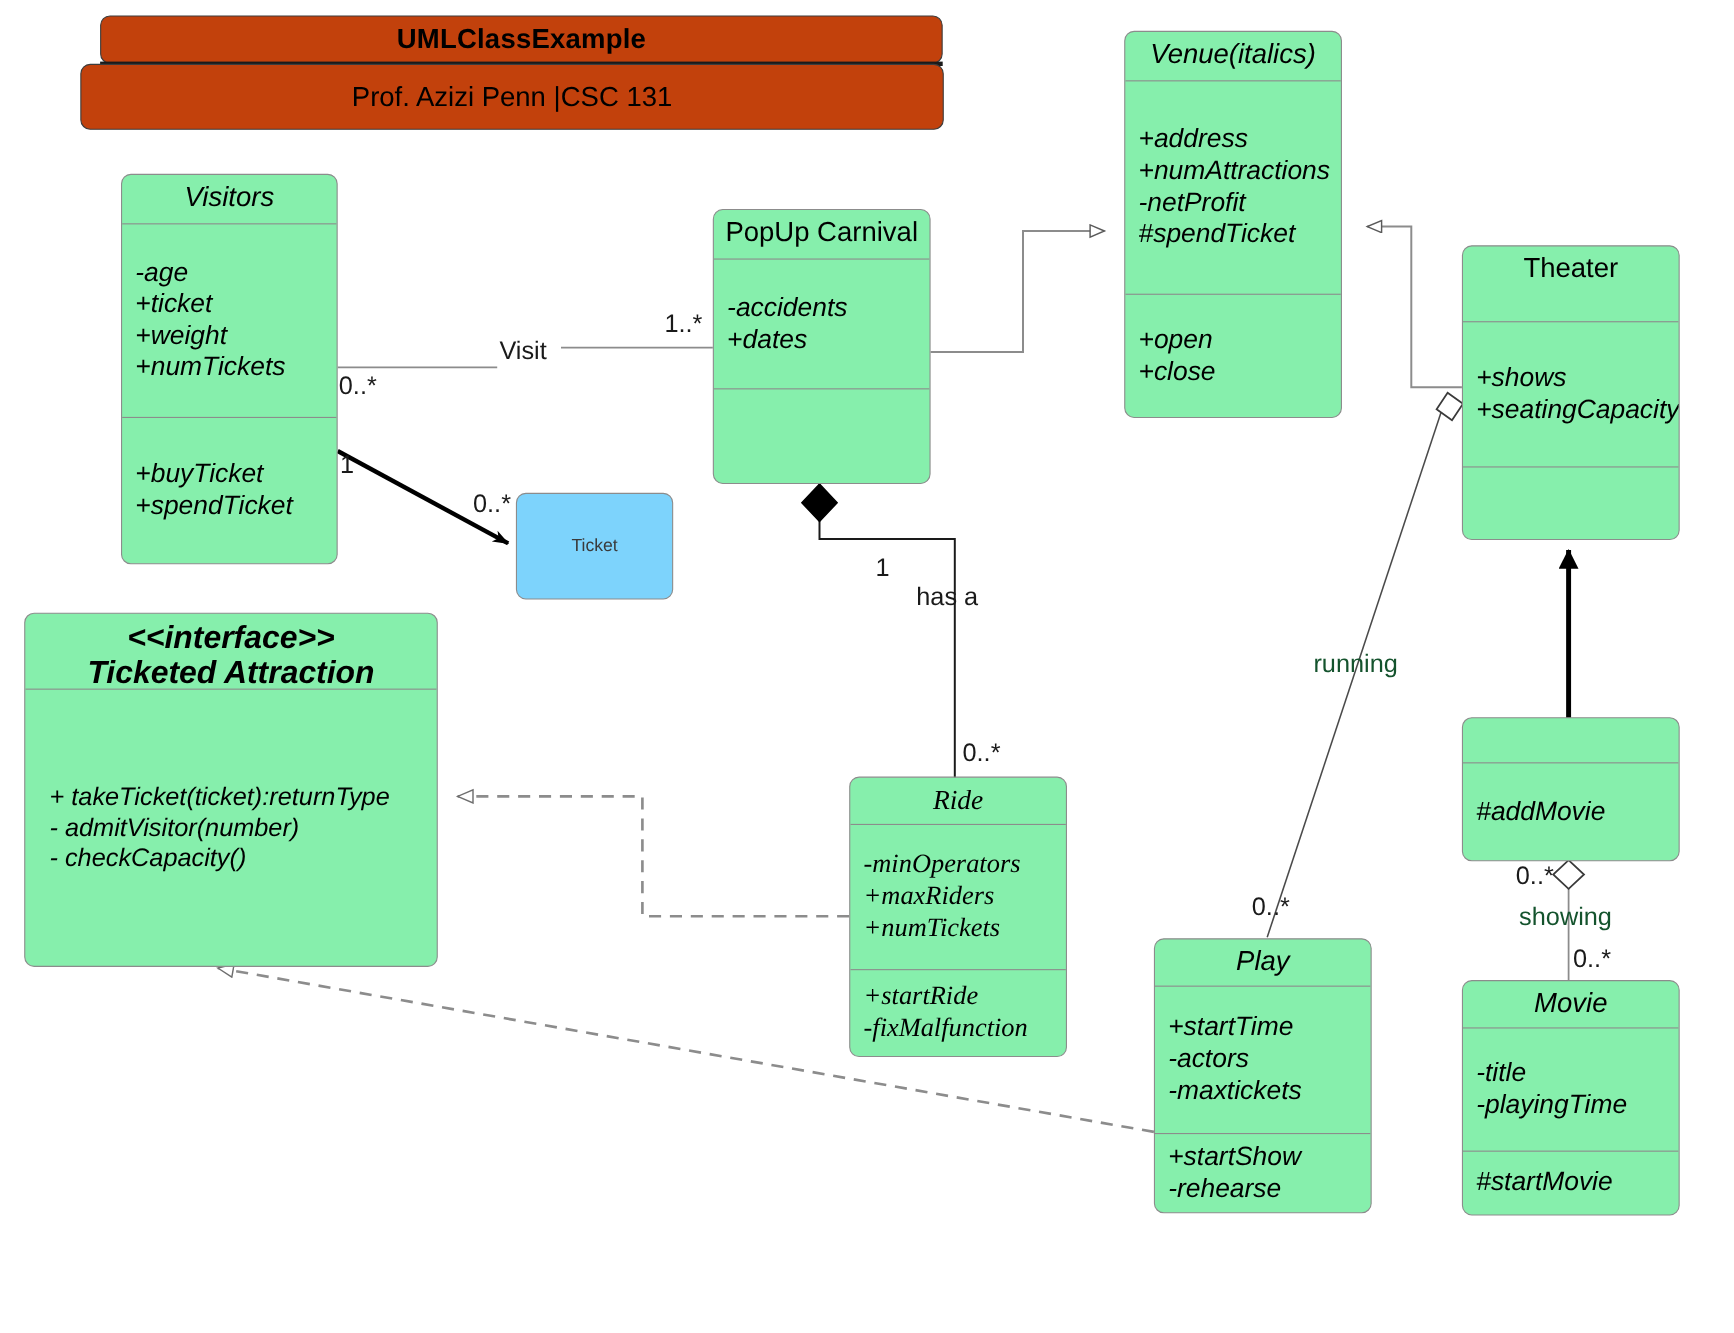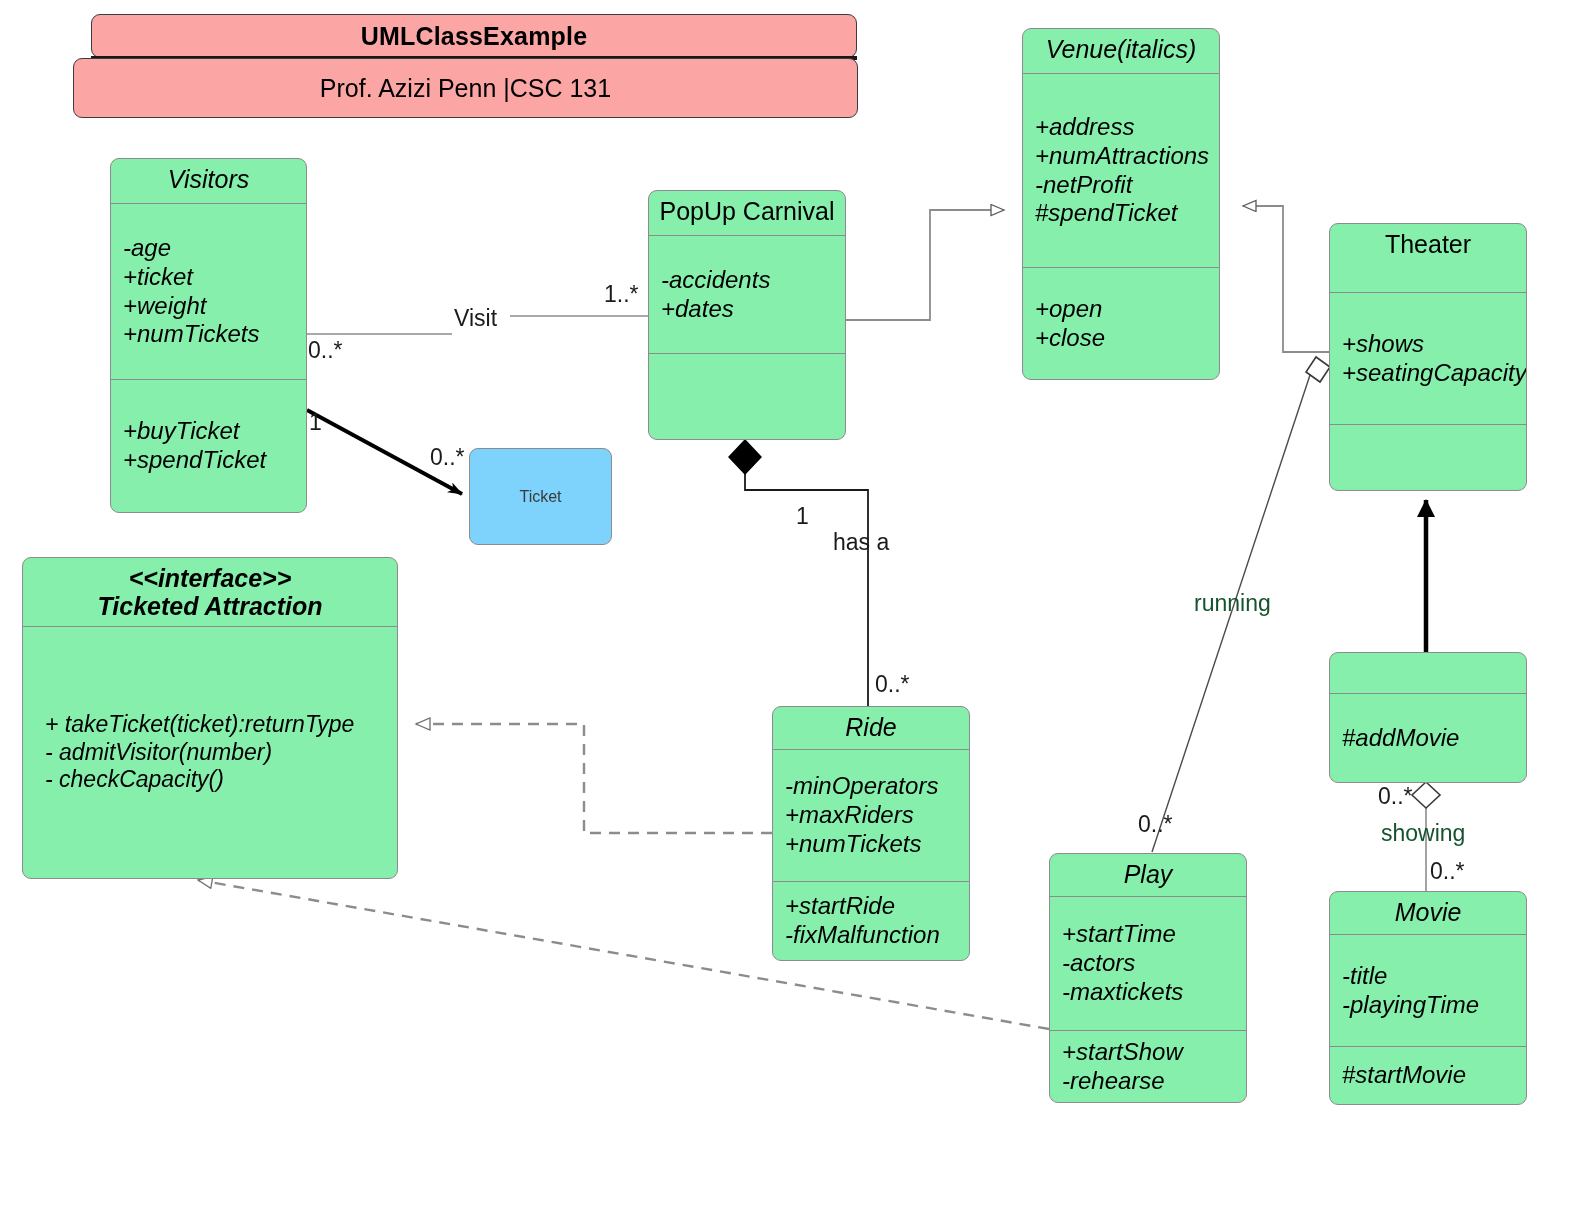--- a/index.html
+++ b/index.html
@@ -45,37 +45,37 @@
     text-align: center;
     padding: 7px 8px 9px 8px;
   }
   .cname {
     font-size: 25px;
     font-style: italic;
     line-height: 1.1;
     white-space: nowrap;
   }
   .cname.plain { font-style: normal; }
-  .cname.ifc   { font-weight: bold; font-style: italic; font-size: 25px; }
+  .cname.ifc   { font-weight: bold; font-style: italic; font-size: 29px; }
   .member {
     font-size: 24px;
     font-style: italic;
     line-height: 1.20;
     white-space: nowrap;
   }
   .member.small { font-size: 23px; }
   .sec.attrs { display: flex; flex-direction: column; justify-content: center; }
   .sec.ops   { display: flex; flex-direction: column; justify-content: center; }
   .sec.center-v { justify-content: center; }
 
   
   .titlebox {
     position: absolute;
     box-sizing: border-box;
-    background: #fca5a5;
+    background: #c2410c;
     border: 1.6px solid #3d3d3d;
     border-radius: 9px;
     display: flex;
     align-items: center;
     justify-content: center;
   }
   .titlebox .t1 {
     font-size: 25px;
     font-weight: bold;
     letter-spacing: 0.2px;
@@ -264,21 +264,21 @@
     </div>
     <div class="sec attrs" style="height:112px;">
       <div class="member">-title</div>
       <div class="member">-playingTime</div>
     </div>
     <div class="sec ops" style="flex:1;">
       <div class="member">#startMovie</div>
     </div>
   </div>
 
-  <div class="umlbox" style="left:772px; top:706px; width:198px; height:255px;">
+  <div class="umlbox" style="left:772px; top:706px; width:198px; height:255px;font-family:Liberation Serif, serif;">
     <div class="sec name" style="height:42px;">
       <span class="cname">Ride</span>
     </div>
     <div class="sec attrs" style="height:132px;">
       <div class="member">-minOperators</div>
       <div class="member">+maxRiders</div>
       <div class="member">+numTickets</div>
     </div>
     <div class="sec ops" style="flex:1;">
       <div class="member">+startRide</div>

